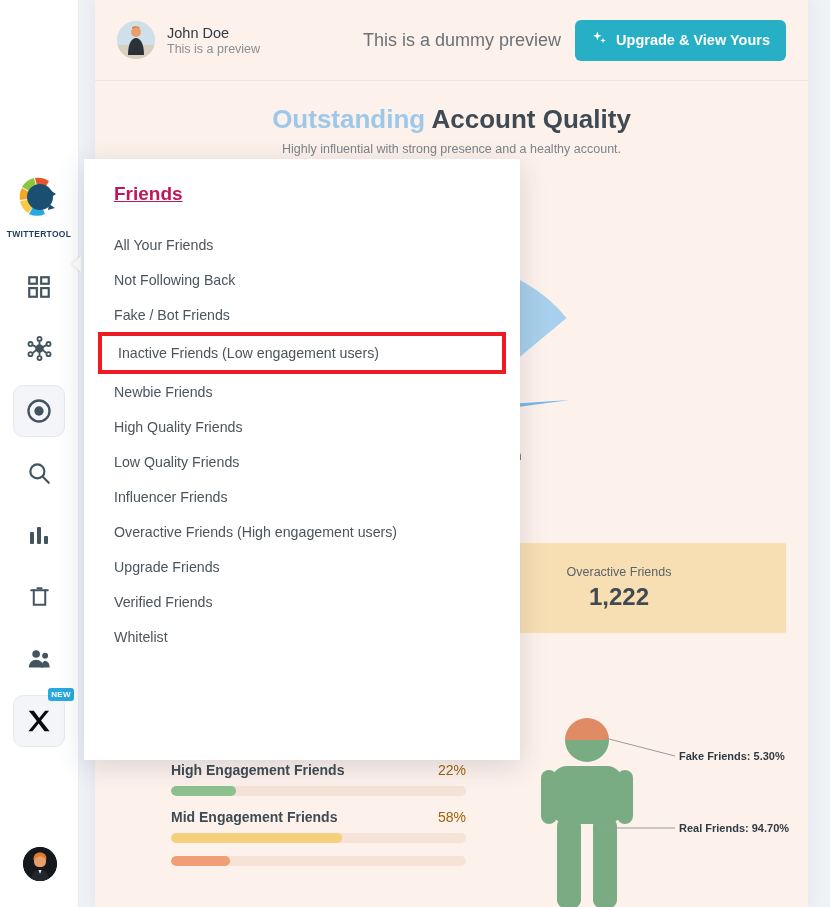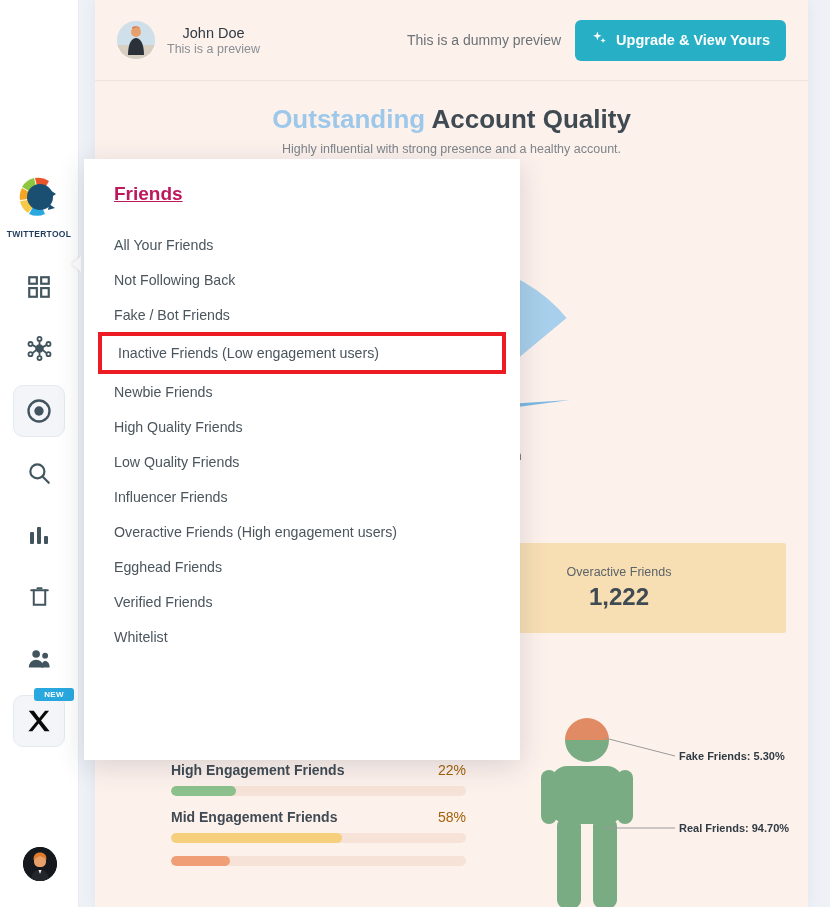--- a/index.html
+++ b/index.html
@@ -32,21 +32,21 @@
     width: 52px; height: 52px; border-radius: 10px;
     display: flex; align-items: center; justify-content: center;
     position: relative; cursor: pointer;
   }
   .nav-item.active { background: #f3f5f9; border: 1px solid #e5e9f0; }
   .nav-item svg { display: block; }
   .badge-new {
     position: absolute; top: -8px; right: -10px;
     background: #29a8e0; color: #fff;
     font-size: 8px; font-weight: bold; letter-spacing: .4px;
-    padding: 2px 10px; border-radius: 3px;
+    padding: 2px 3px; border-radius: 3px;
   }
   .collapse-arrow {
     position: absolute; left: 72px; top: 256px;
     width: 0; height: 0;
     border-top: 8px solid transparent;
     border-bottom: 8px solid transparent;
     border-right: 9px solid #ffffff;
     filter: drop-shadow(-1px 0 1px rgba(0,0,0,.10));
     z-index: 6; cursor: pointer;
   }
@@ -64,24 +64,24 @@
     box-shadow: 0 0 14px rgba(80,90,120,.08);
   }
   .topbar {
     height: 81px; display: flex; align-items: center;
     padding: 0 22px; border-bottom: 1px solid #f0e3dd;
   }
   .user-avatar {
     width: 38px; height: 38px; border-radius: 50%;
     overflow: hidden; flex: none; background: #dfe8ef;
   }
-  .user-meta { margin-left: 12px; text-align: center; }
+  .user-meta { margin-left: 12px; }
   .user-name { font-size: 14.5px; color: #2f3a42; }
   .user-sub { font-size: 12.5px; color: #8a8f94; margin-top: 1px; }
-  .dummy-note { margin-left: auto; font-size: 14px; color: #6b7277; }
+  .dummy-note { margin-left: auto; font-size: 18px; color: #6b7277; }
   .upgrade-btn {
     margin-left: 14px; background: #27afc6; color: #fff;
     border: none; border-radius: 6px;
     height: 41px; padding: 0 16px;
     font-size: 14.5px; font-weight: bold;
     display: flex; align-items: center; gap: 8px;
     cursor: pointer; font-family: "Liberation Sans", sans-serif;
   }
 
   .hero { text-align: center; padding-top: 23px; }
@@ -383,16 +383,16 @@
   <div class="dd-title">Friends</div>
   <div class="dd-item">All Your Friends</div>
   <div class="dd-item">Not Following Back</div>
   <div class="dd-item">Fake / Bot Friends</div>
   <div class="dd-item highlighted">Inactive Friends (Low engagement users)</div>
   <div class="dd-item">Newbie Friends</div>
   <div class="dd-item">High Quality Friends</div>
   <div class="dd-item">Low Quality Friends</div>
   <div class="dd-item">Influencer Friends</div>
   <div class="dd-item">Overactive Friends (High engagement users)</div>
-  <div class="dd-item">Egghead Friends</div>
+  <div class="dd-item">Upgrade Friends</div>
   <div class="dd-item">Verified Friends</div>
   <div class="dd-item">Whitelist</div>
 </div>
 
 </body></html>

